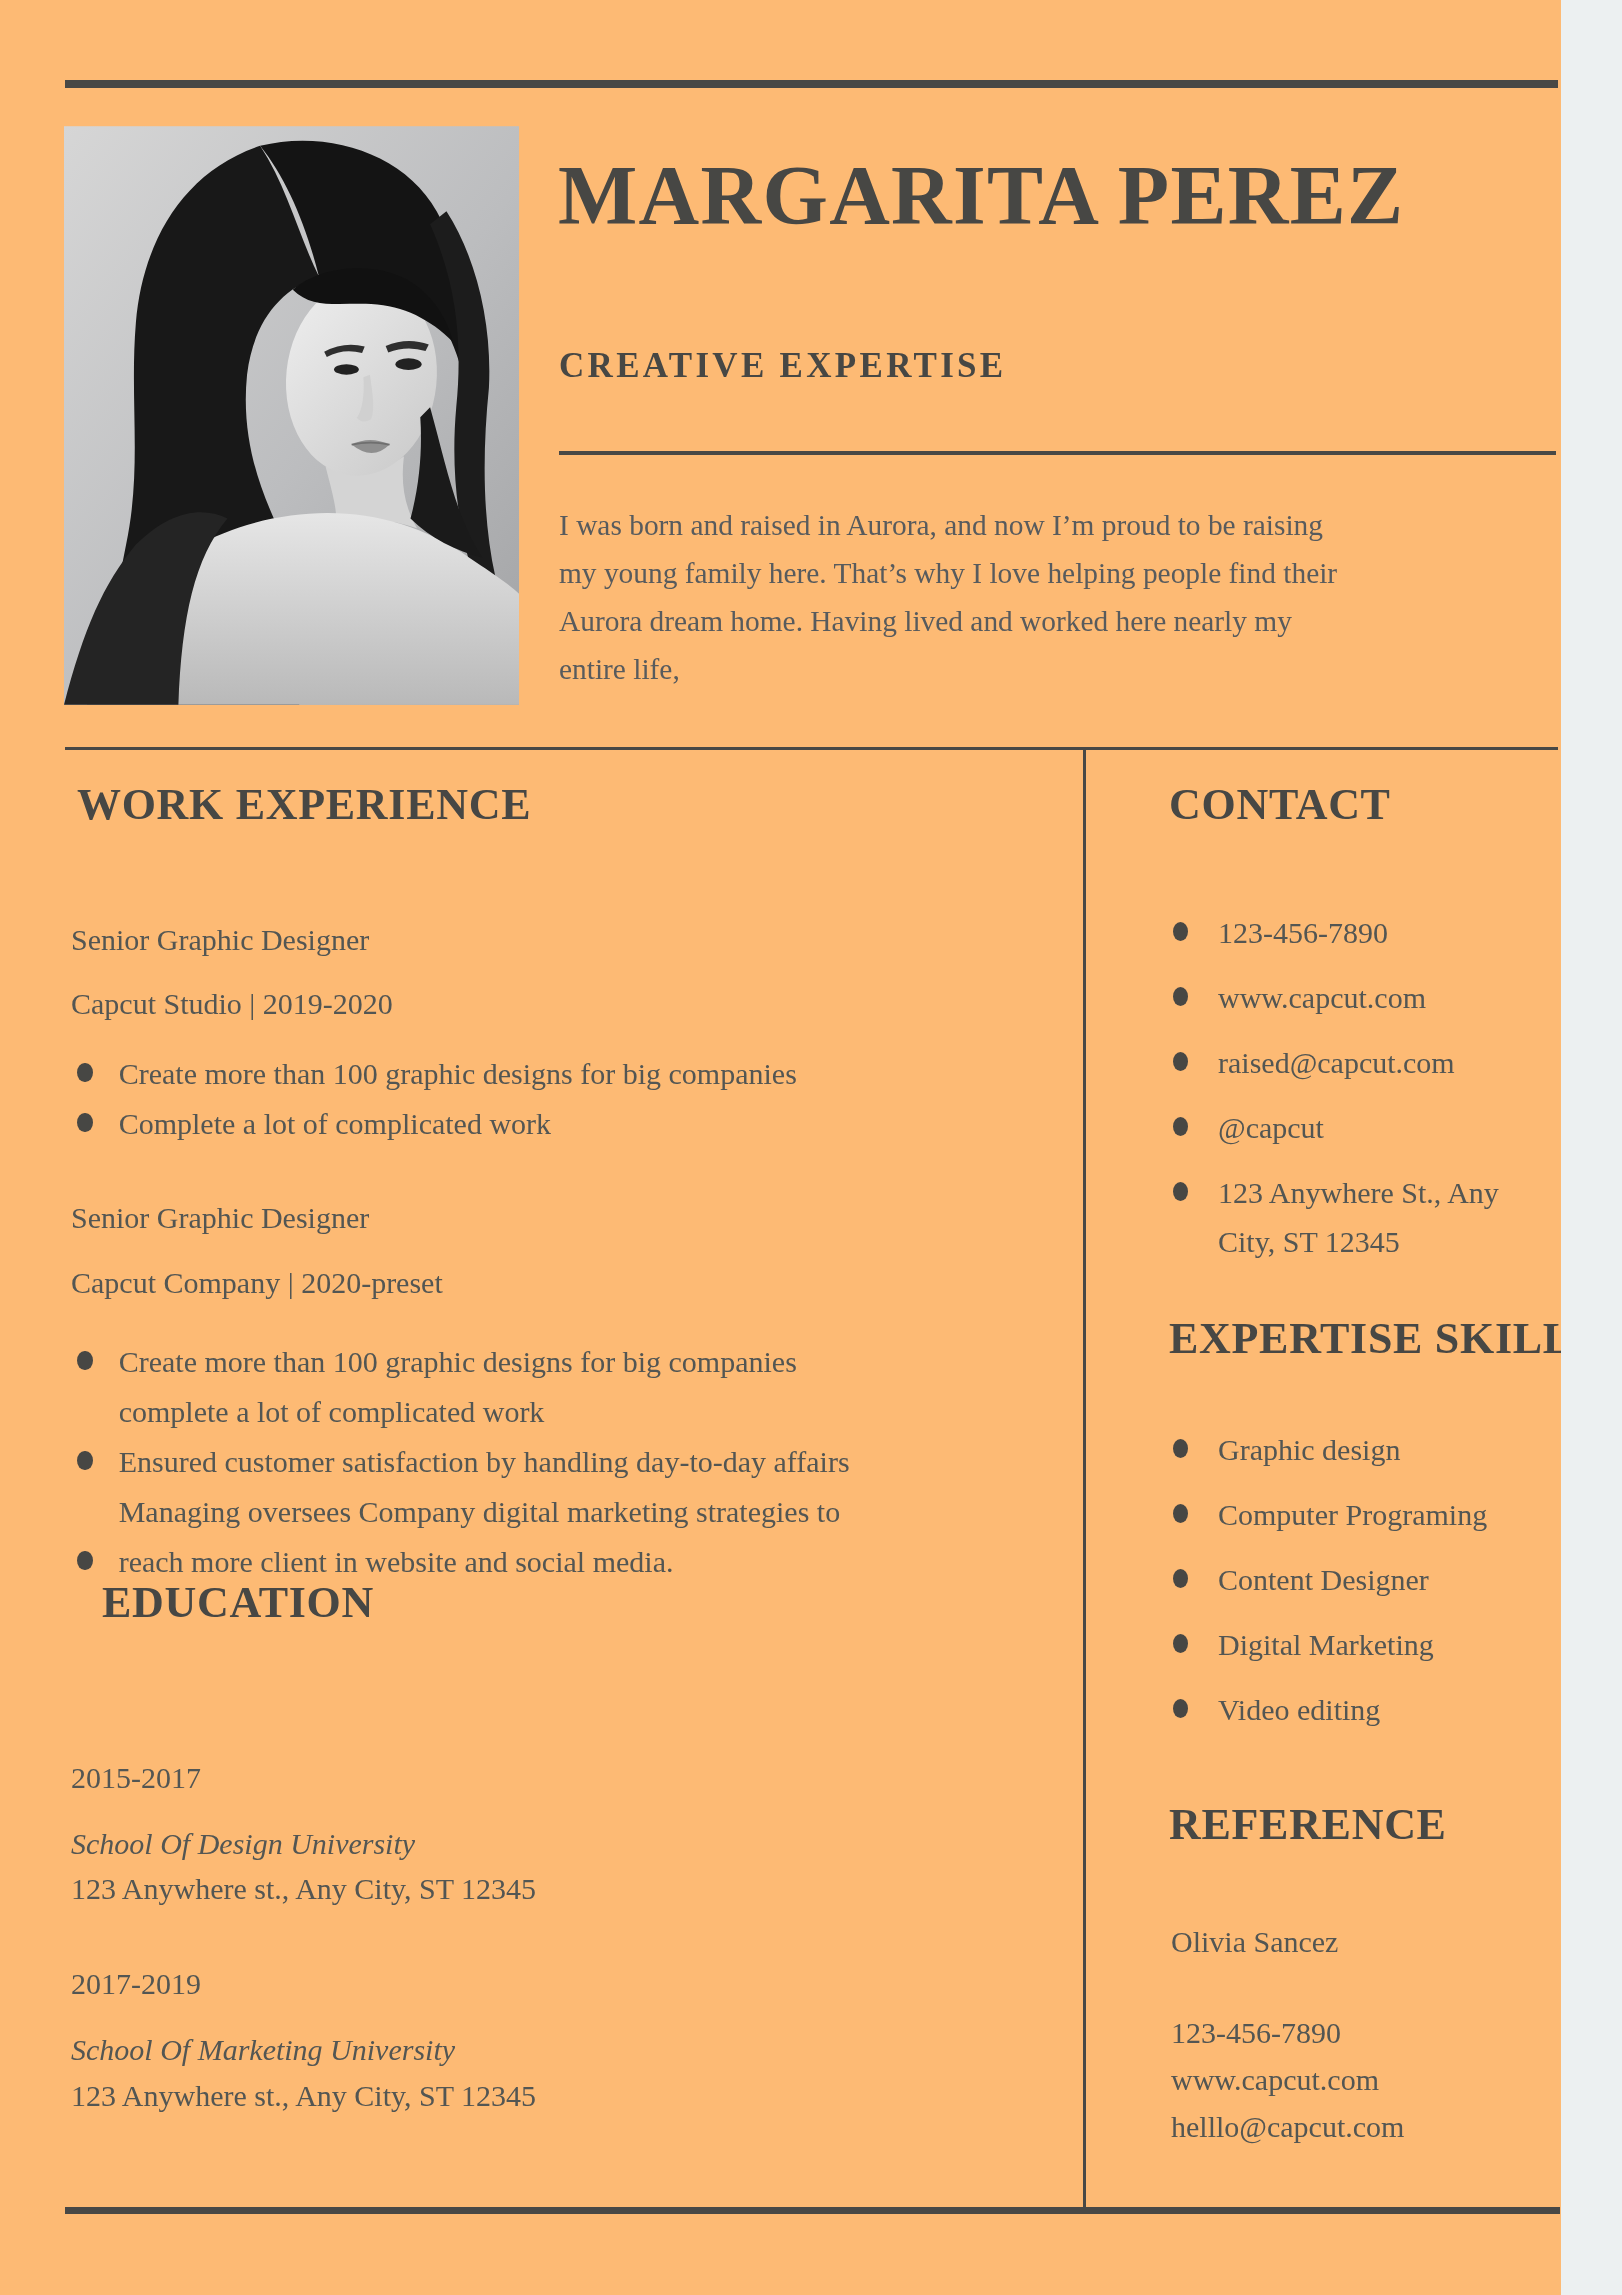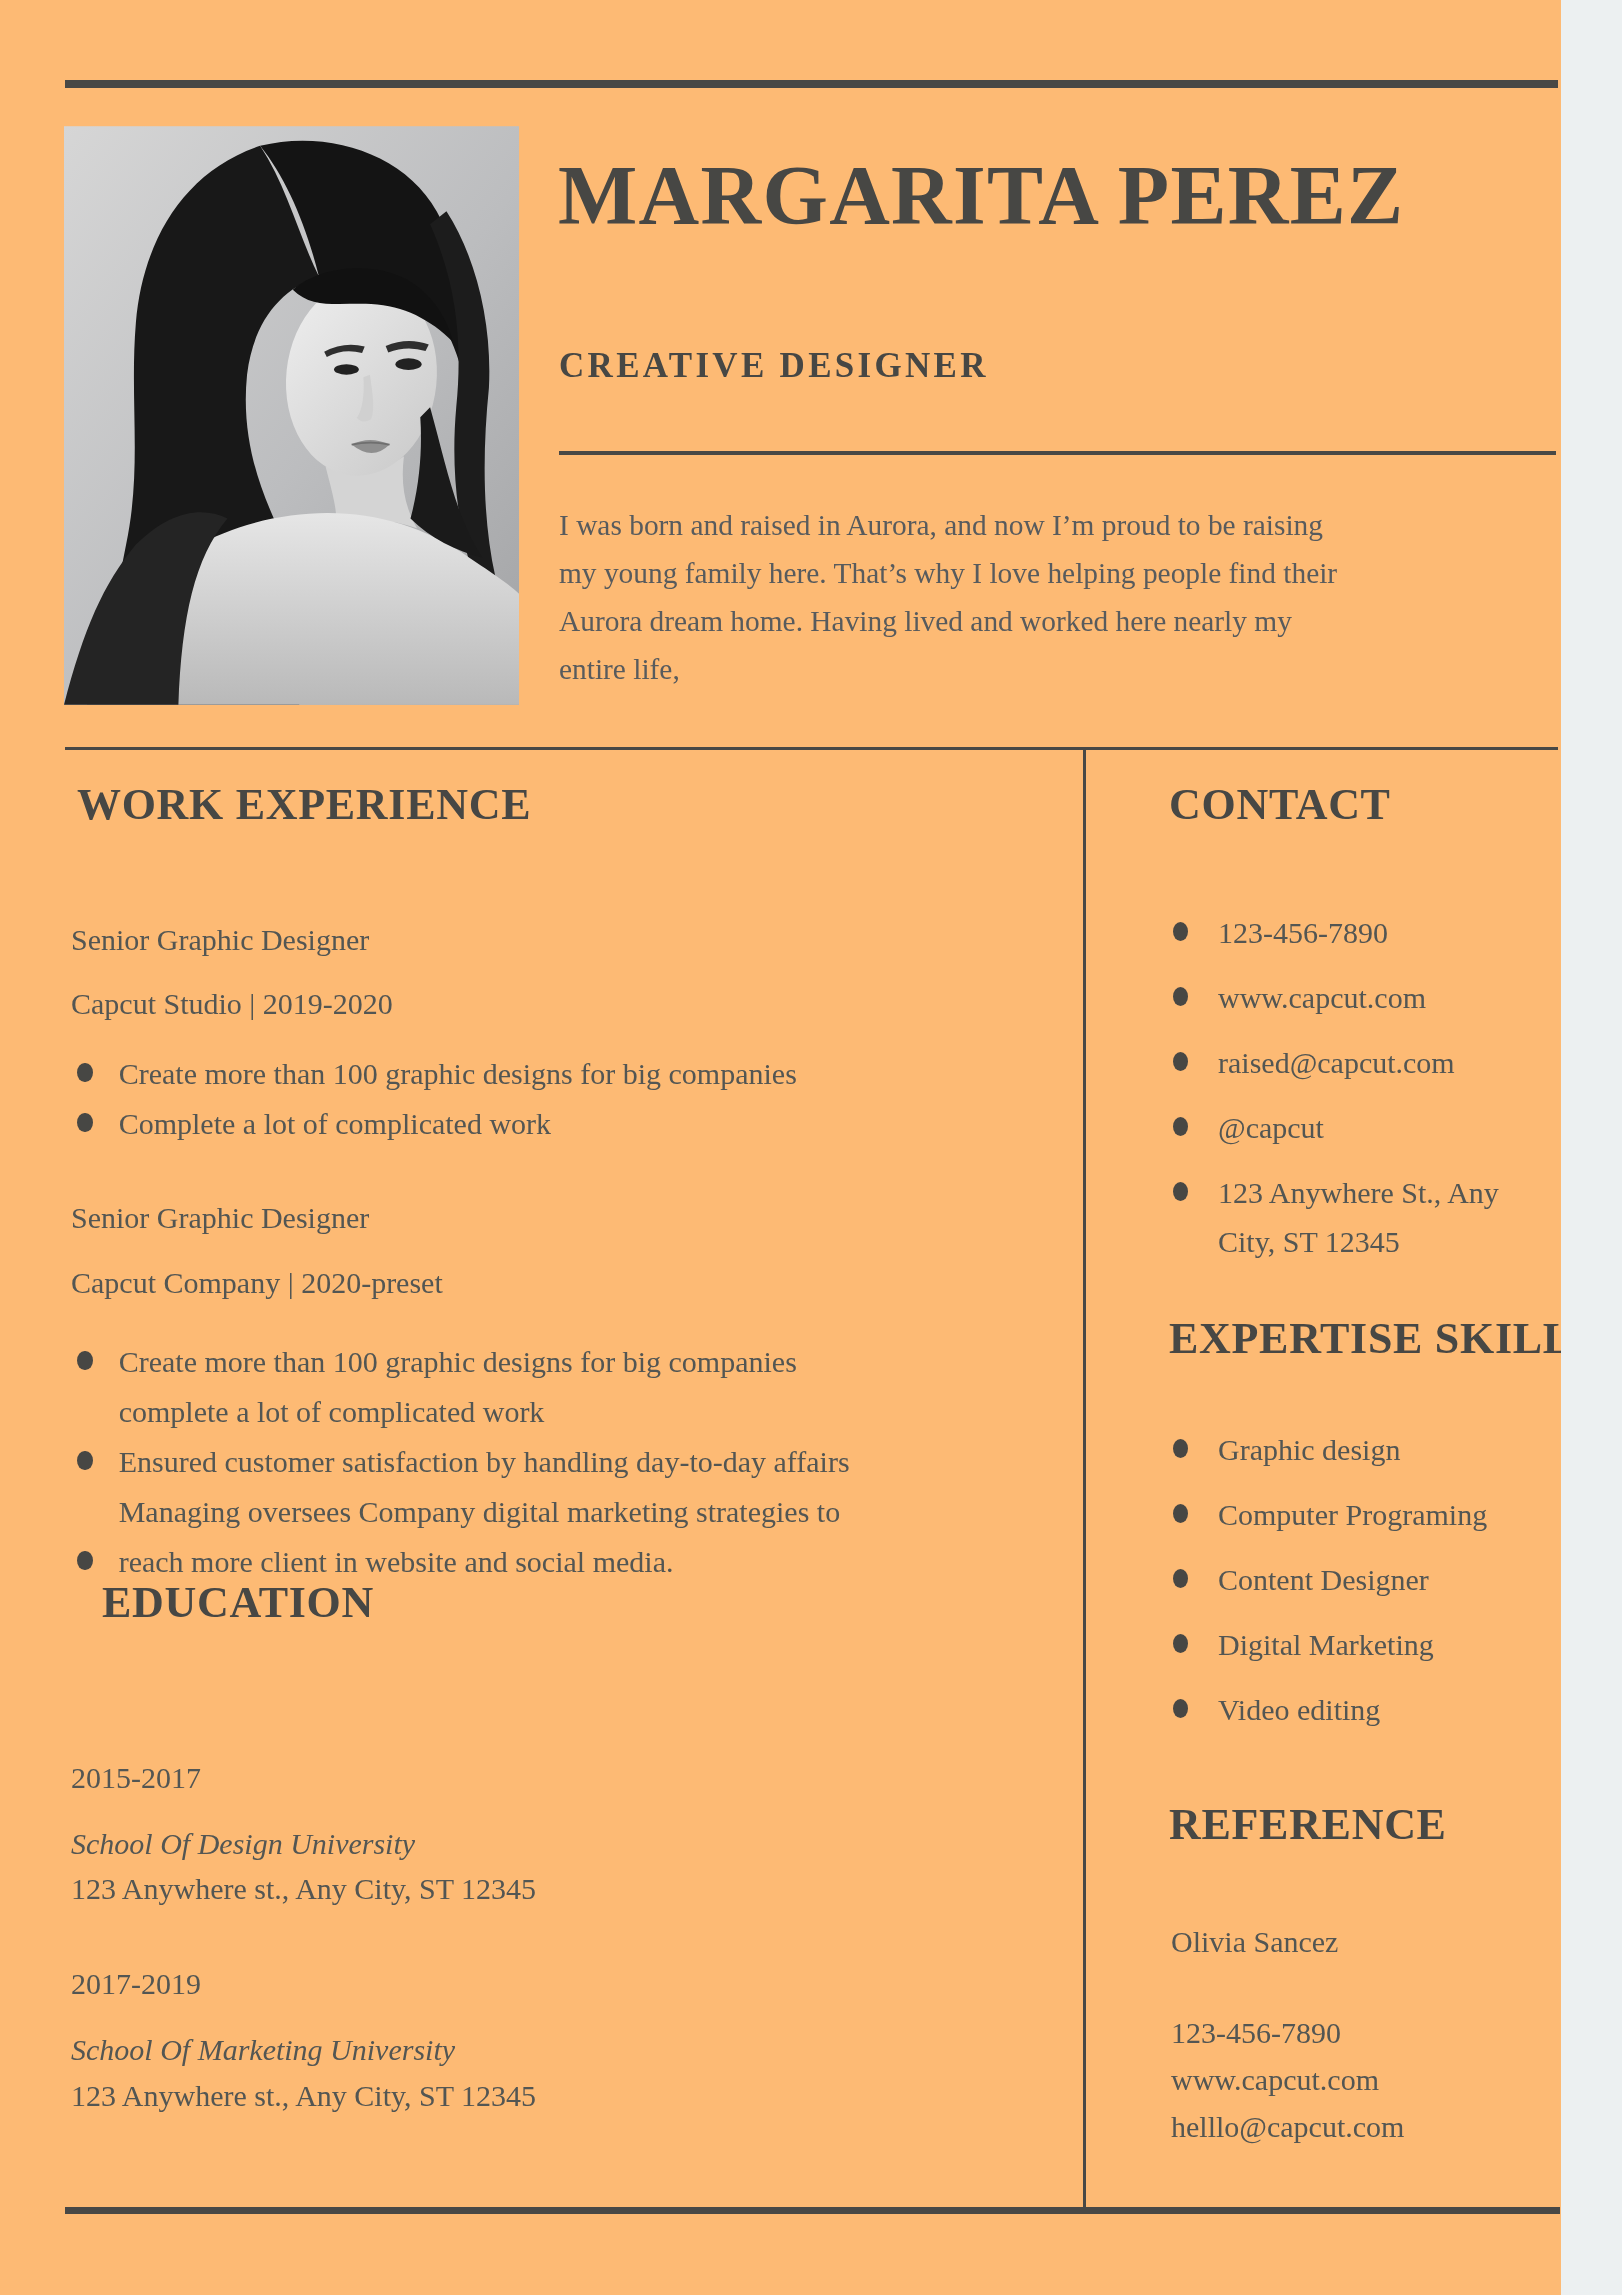--- a/index.html
+++ b/index.html
@@ -94,21 +94,21 @@
 
       <path d="M0,885 C60,740 150,650 280,610 C400,575 520,590 620,660 C650,680 680,700 696,715 L696,885 Z" fill="url(#shoulder)"></path>
 
       <path d="M0,885 C30,770 60,700 110,640 C160,590 210,580 250,600 C200,660 180,750 175,885 Z" fill="#242424"></path>
 
       <path d="M560,430 C585,520 600,600 640,660 C600,650 560,630 530,600 C545,545 548,490 545,445 Z" fill="#1a1a1a"></path>
     </svg>
   </div>
 
   <div class="name">MARGARITA PEREZ</div>
-  <div class="role">CREATIVE DESIGNER</div>
+  <div class="role">CREATIVE EXPERTISE</div>
   <div class="bar" style="left:559px;top:451px;width:997px;height:3.9px;"></div>
   <div class="bio">
 
   <div>I was born and raised in Aurora, and now I’m proud to be raising</div>
       <div>my young family here. That’s why I love helping people find their</div>
       <div>Aurora dream home. Having lived and worked here nearly my</div>
       <div>entire life,</div>
     </div>
 
   <div class="bar" style="left:65px;top:747px;width:1493px;height:3.3px;"></div>

